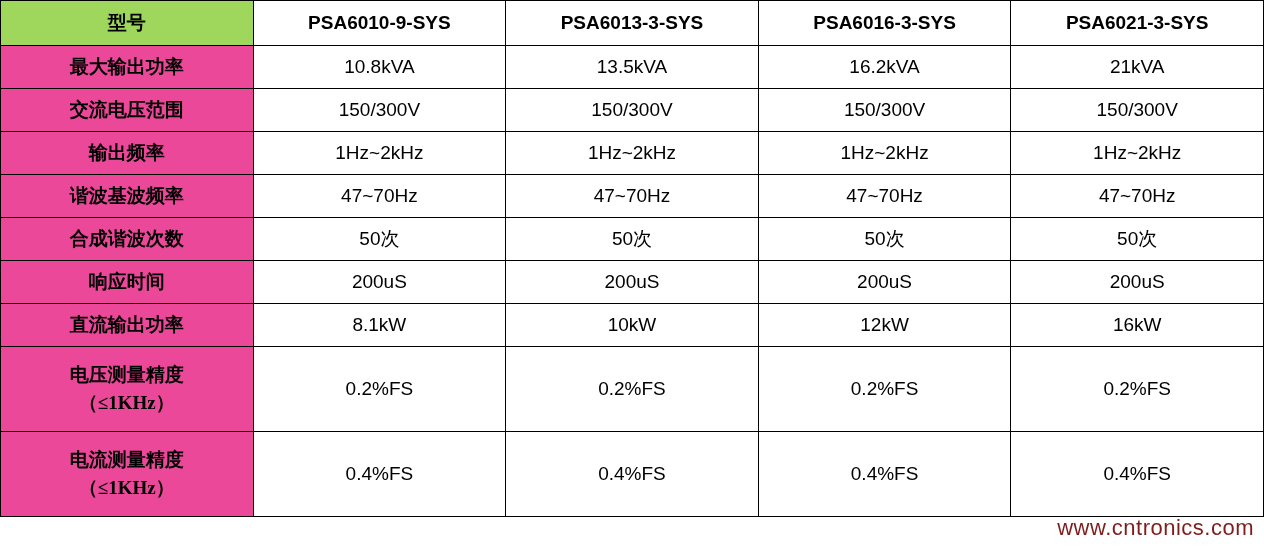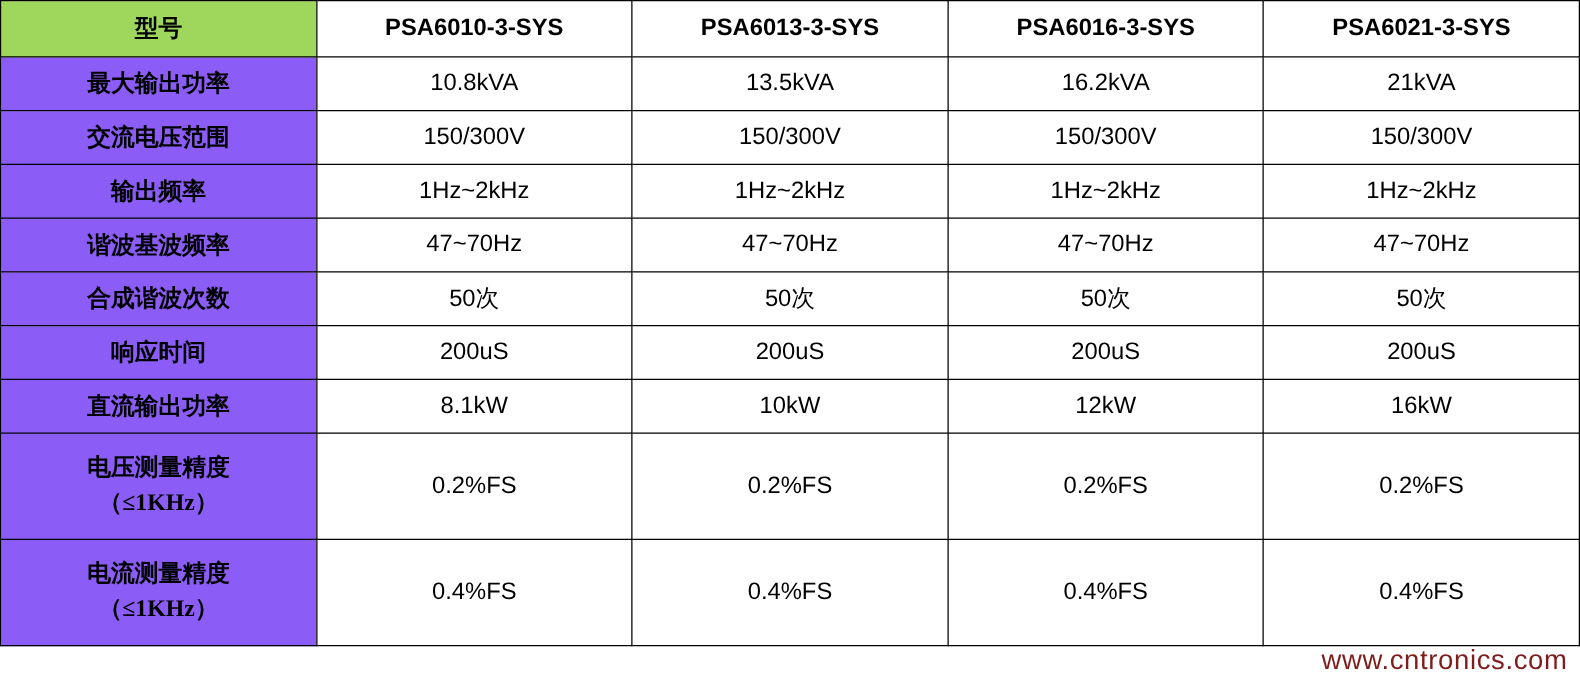--- a/index.html
+++ b/index.html
@@ -21,21 +21,21 @@
   }
   .spec-table td {
     border: 1px solid #000000;
     text-align: center;
     vertical-align: middle;
     font-size: 19px;
     color: #000000;
     padding: 2px 4px;
   }
   .row-head {
-    background: #8b5cf6;
+    background: #ec4899;
     font-weight: bold;
     width: 185px;
   }
   .col-head {
     font-weight: bold;
     font-size: 20px;
   }
   .r-head-top {
     background: #9ed75b;
     font-weight: bold;
@@ -59,21 +59,21 @@
     pointer-events: none;
   }
 </style>
 </head>
 <body>
 
 <table class="spec-table">
   <tbody>
     <tr class="h-header">
       <td class="r-head-top">型号</td>
-      <td class="col-head">PSA6010-3-SYS</td>
+      <td class="col-head">PSA6010-9-SYS</td>
       <td class="col-head">PSA6013-3-SYS</td>
       <td class="col-head">PSA6016-3-SYS</td>
       <td class="col-head">PSA6021-3-SYS</td>
     </tr>
 
     <tr class="h-normal">
       <td class="row-head">最大输出功率</td>
       <td>10.8kVA</td>
       <td>13.5kVA</td>
       <td>16.2kVA</td>

